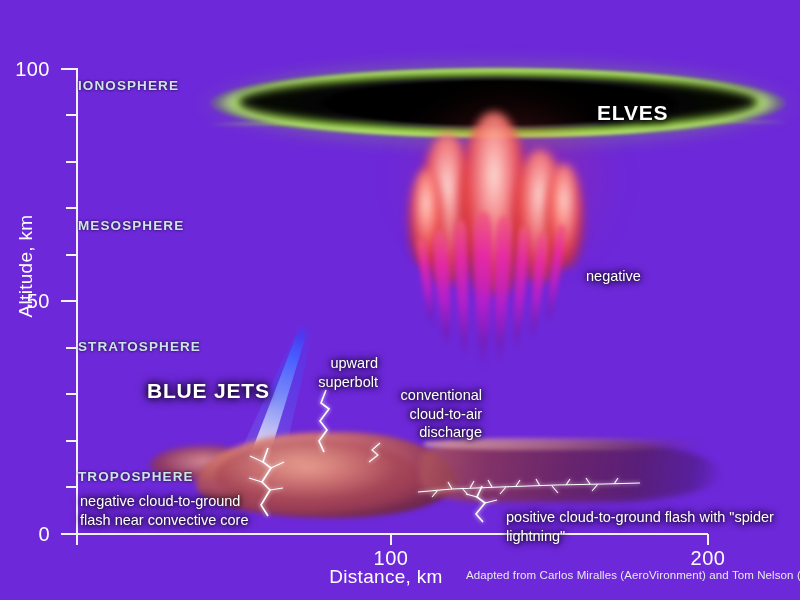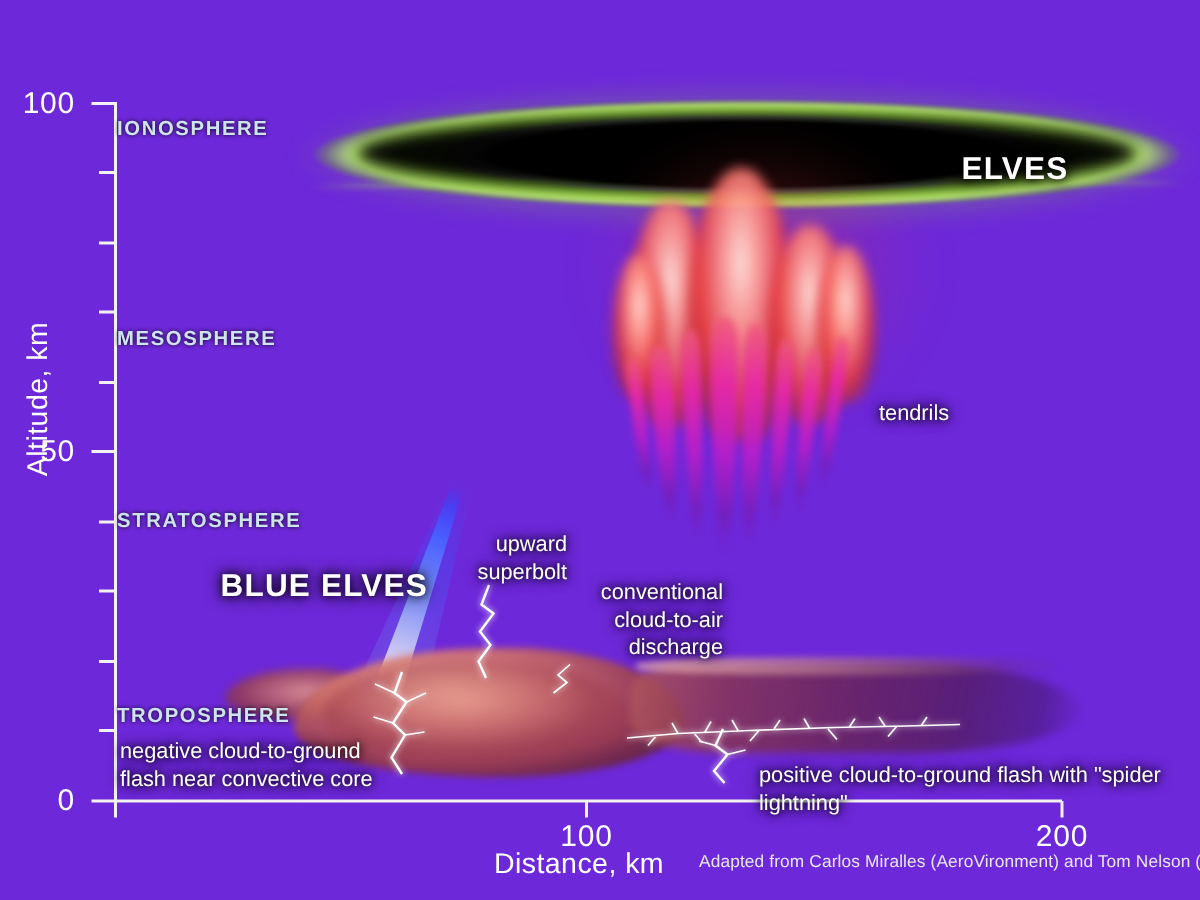--- a/index.html
+++ b/index.html
@@ -208,23 +208,23 @@
 
   <div id="y-axis-title">Altitude, km</div>
   <div id="x-axis-title">Distance, km</div>
   <div id="credit">Adapted from Carlos Miralles (AeroVironment) and Tom Nelson (FMA)</div>
 
   <div class="layer-label" style="left:78px;top:78px;">IONOSPHERE</div>
   <div class="layer-label" style="left:78px;top:218px;">MESOSPHERE</div>
   <div class="layer-label" style="left:78px;top:339px;">STRATOSPHERE</div>
   <div class="layer-label" style="left:78px;top:469px;">TROPOSPHERE</div>
 
-  <div class="big-label" style="left:597px;top:101px;margin-left:44px;">ELVES</div>
-  <div class="big-label" style="left:147px;top:379px;">BLUE ELVES</div>
-  <div class="ann left" style="left:586px;top:267px;">tendrils</div>
+  <div class="big-label" style="left:597px;top:101px;">ELVES</div>
+  <div class="big-label" style="left:147px;top:379px;">BLUE JETS</div>
+  <div class="ann left" style="left:586px;top:267px;">negative</div>
 
   <div class="ann" style="left:288px;top:354px;width:90px;">upward
 superbolt</div>
   <div class="ann" style="left:376px;top:386px;width:106px;">conventional
 cloud-to-air
 discharge</div>
   <div class="ann left" style="left:506px;top:508px;">positive cloud-to-ground flash with "spider lightning"</div>
   <div class="ann left" style="left:80px;top:492px;">negative cloud-to-ground
 flash near convective core</div>
 

